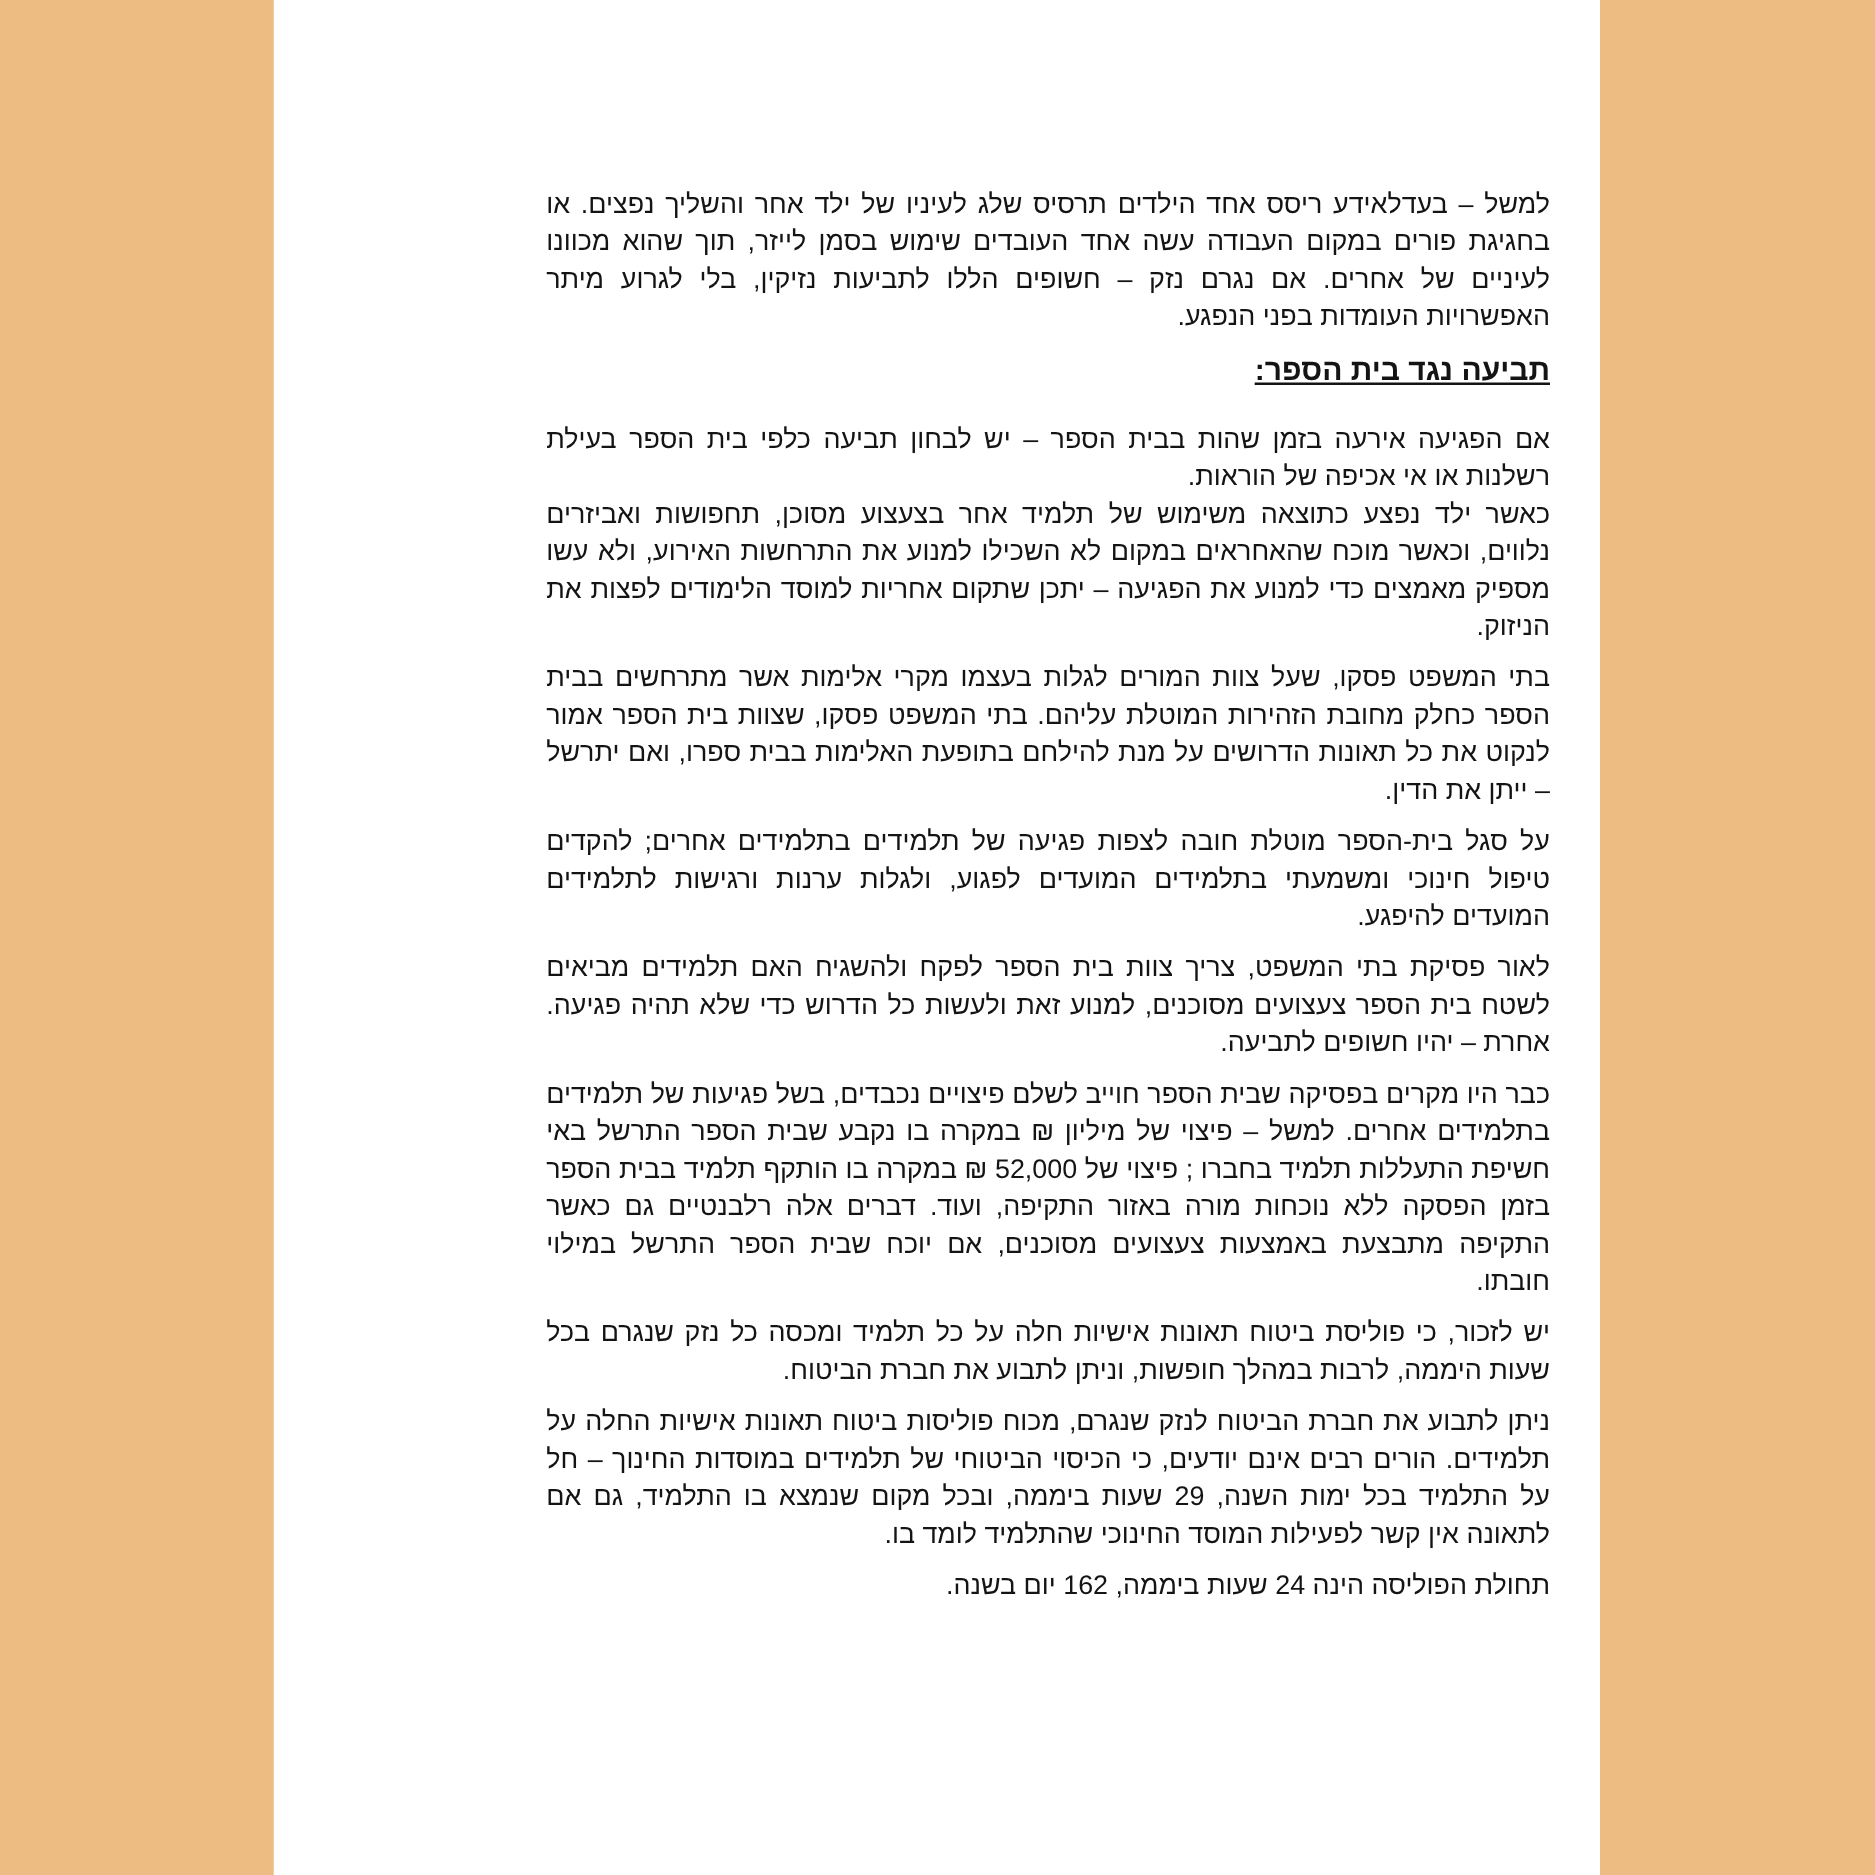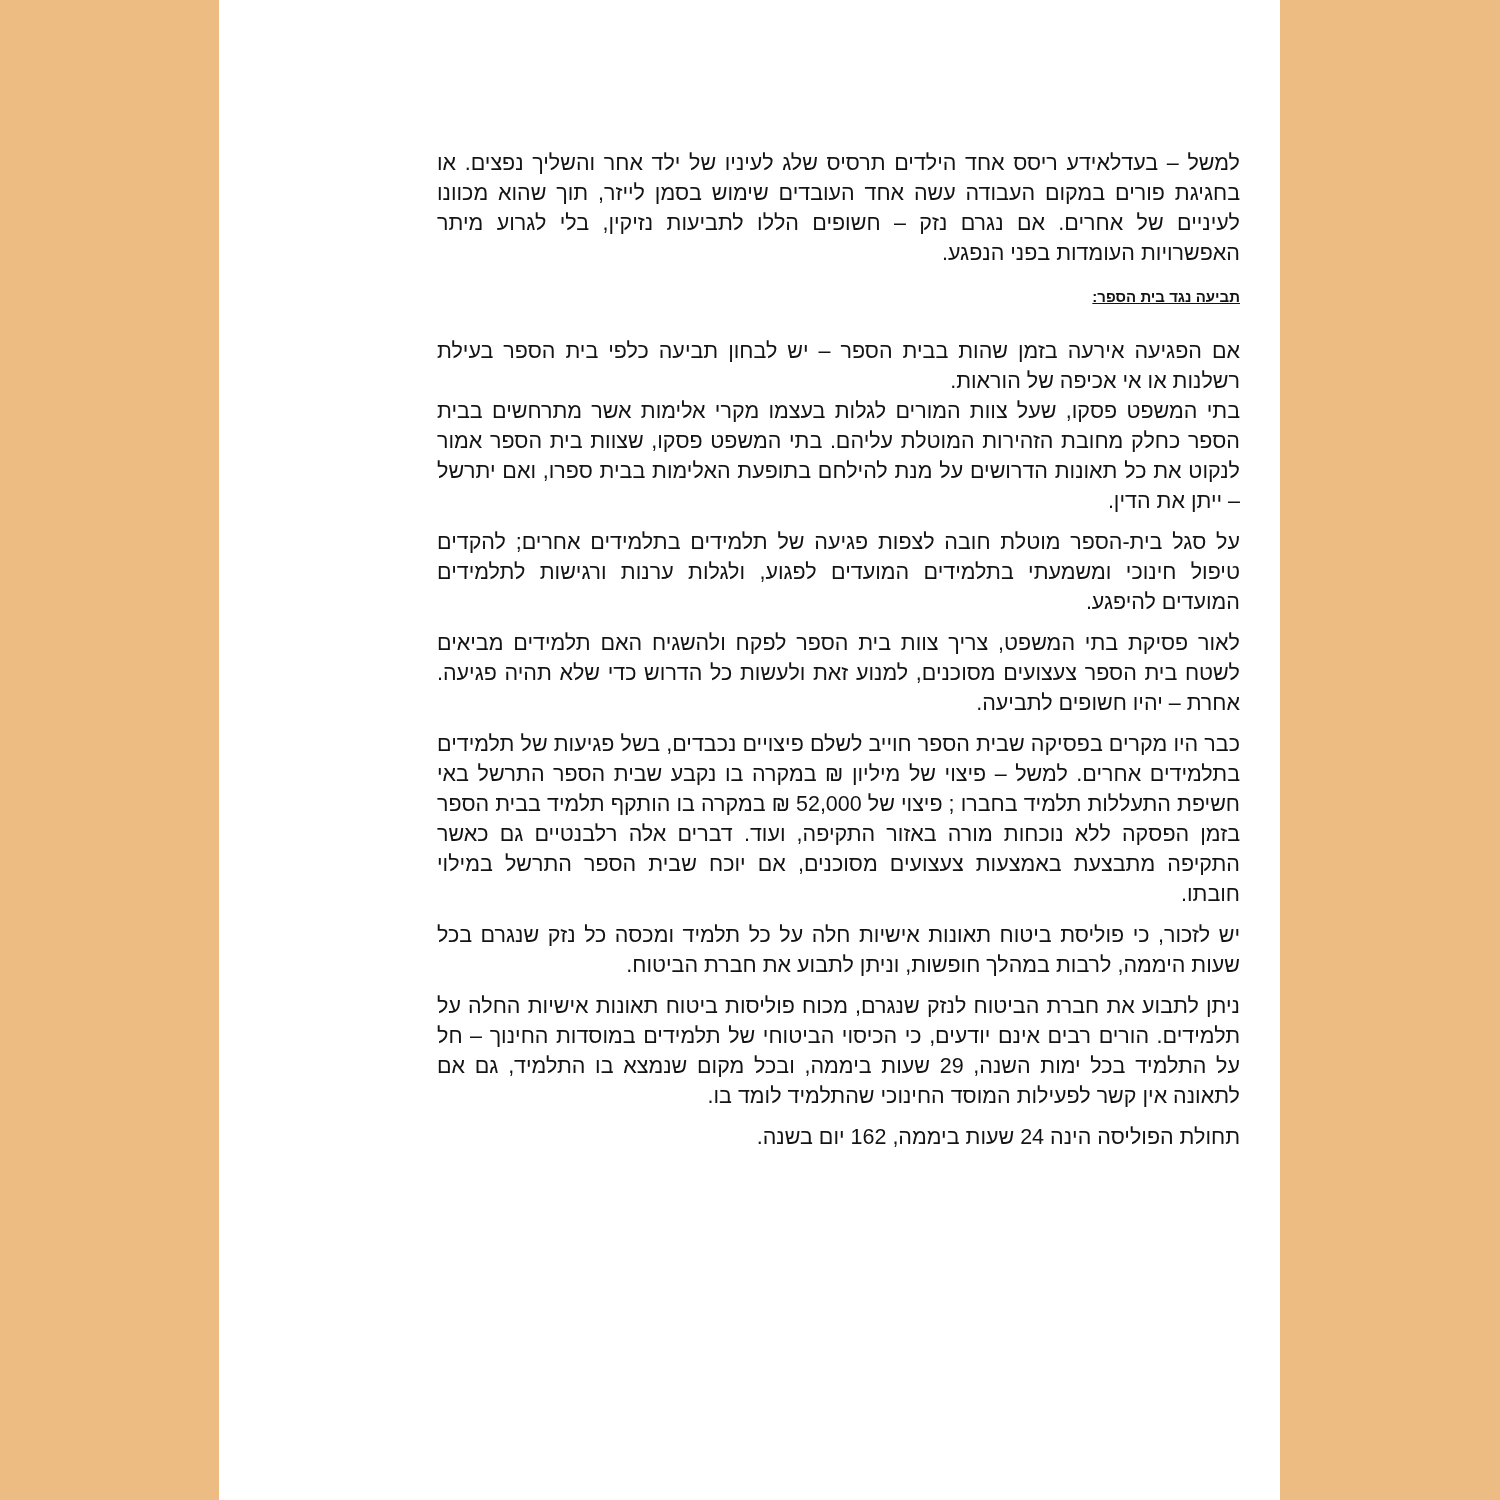--- a/index.html
+++ b/index.html
@@ -43,34 +43,35 @@
   .para {
     margin: 0 0 11px 0;
   }
   .para.nogap {
     margin-bottom: 0;
   }
   .heading {
     font-weight: bold;
     text-decoration: underline;
     margin: 14px 0 24px 0;
-    font-size: 15px;
+    font-size: 24px;
     line-height: 30px;
   }
 </style>
 </head>
 <body>
 
 <div class="band band-left"></div>
 <div class="band band-right"></div>
 
 <div class="doc-content">
   <p class="para">למשל – בעדלאידע ריסס אחד הילדים תרסיס שלג לעיניו של ילד אחר והשליך נפצים. או בחגיגת פורים במקום העבודה עשה אחד העובדים שימוש בסמן לייזר, תוך שהוא מכוונו לעיניים של אחרים. אם נגרם נזק – חשופים הללו לתביעות נזיקין, בלי לגרוע מיתר האפשרויות העומדות בפני הנפגע.</p>
   <p class="heading">תביעה נגד בית הספר:</p>
   <p class="para nogap">אם הפגיעה אירעה בזמן שהות בבית הספר – יש לבחון תביעה כלפי בית הספר בעילת רשלנות או אי אכיפה של הוראות.</p>
+  <p class="para">כאשר ילד נפצע כתוצאה משימוש של תלמיד אחר בצעצוע מסוכן, תחפושות ואביזרים נלווים, וכאשר מוכח שהאחראים במקום לא השכילו למנוע את התרחשות האירוע, ולא עשו מספיק מאמצים כדי למנוע את הפגיעה – יתכן שתקום אחריות למוסד הלימודים לפצות את הניזוק.</p>
   <p class="para">בתי המשפט פסקו, שעל צוות המורים לגלות בעצמו מקרי אלימות אשר מתרחשים בבית הספר כחלק מחובת הזהירות המוטלת עליהם. בתי המשפט פסקו, שצוות בית הספר אמור לנקוט את כל תאונות הדרושים על מנת להילחם בתופעת האלימות בבית ספרו, ואם יתרשל – ייתן את הדין.</p>
   <p class="para">על סגל בית-הספר מוטלת חובה לצפות פגיעה של תלמידים בתלמידים אחרים; להקדים טיפול חינוכי ומשמעתי בתלמידים המועדים לפגוע, ולגלות ערנות ורגישות לתלמידים המועדים להיפגע.</p>
   <p class="para">לאור פסיקת בתי המשפט, צריך צוות בית הספר לפקח ולהשגיח האם תלמידים מביאים לשטח בית הספר צעצועים מסוכנים, למנוע זאת ולעשות כל הדרוש כדי שלא תהיה פגיעה. אחרת – יהיו חשופים לתביעה.</p>
   <p class="para">כבר היו מקרים בפסיקה שבית הספר חוייב לשלם פיצויים נכבדים, בשל פגיעות של תלמידים בתלמידים אחרים. למשל – פיצוי של מיליון ₪ במקרה בו נקבע שבית הספר התרשל באי חשיפת התעללות תלמיד בחברו ; פיצוי של 52,000 ₪ במקרה בו הותקף תלמיד בבית הספר בזמן הפסקה ללא נוכחות מורה באזור התקיפה, ועוד. דברים אלה רלבנטיים גם כאשר התקיפה מתבצעת באמצעות צעצועים מסוכנים, אם יוכח שבית הספר התרשל במילוי חובתו.</p>
   <p class="para">יש לזכור, כי פוליסת ביטוח תאונות אישיות חלה על כל תלמיד ומכסה כל נזק שנגרם בכל שעות היממה, לרבות במהלך חופשות, וניתן לתבוע את חברת הביטוח.</p>
   <p class="para">ניתן לתבוע את חברת הביטוח לנזק שנגרם, מכוח פוליסות ביטוח תאונות אישיות החלה על תלמידים. הורים רבים אינם יודעים, כי הכיסוי הביטוחי של תלמידים במוסדות החינוך – חל על התלמיד בכל ימות השנה, 29 שעות ביממה, ובכל מקום שנמצא בו התלמיד, גם אם לתאונה אין קשר לפעילות המוסד החינוכי שהתלמיד לומד בו.</p>
   <p class="para">תחולת הפוליסה הינה 24 שעות ביממה, 162 יום בשנה.</p>
 </div>
 
 </body></html>

